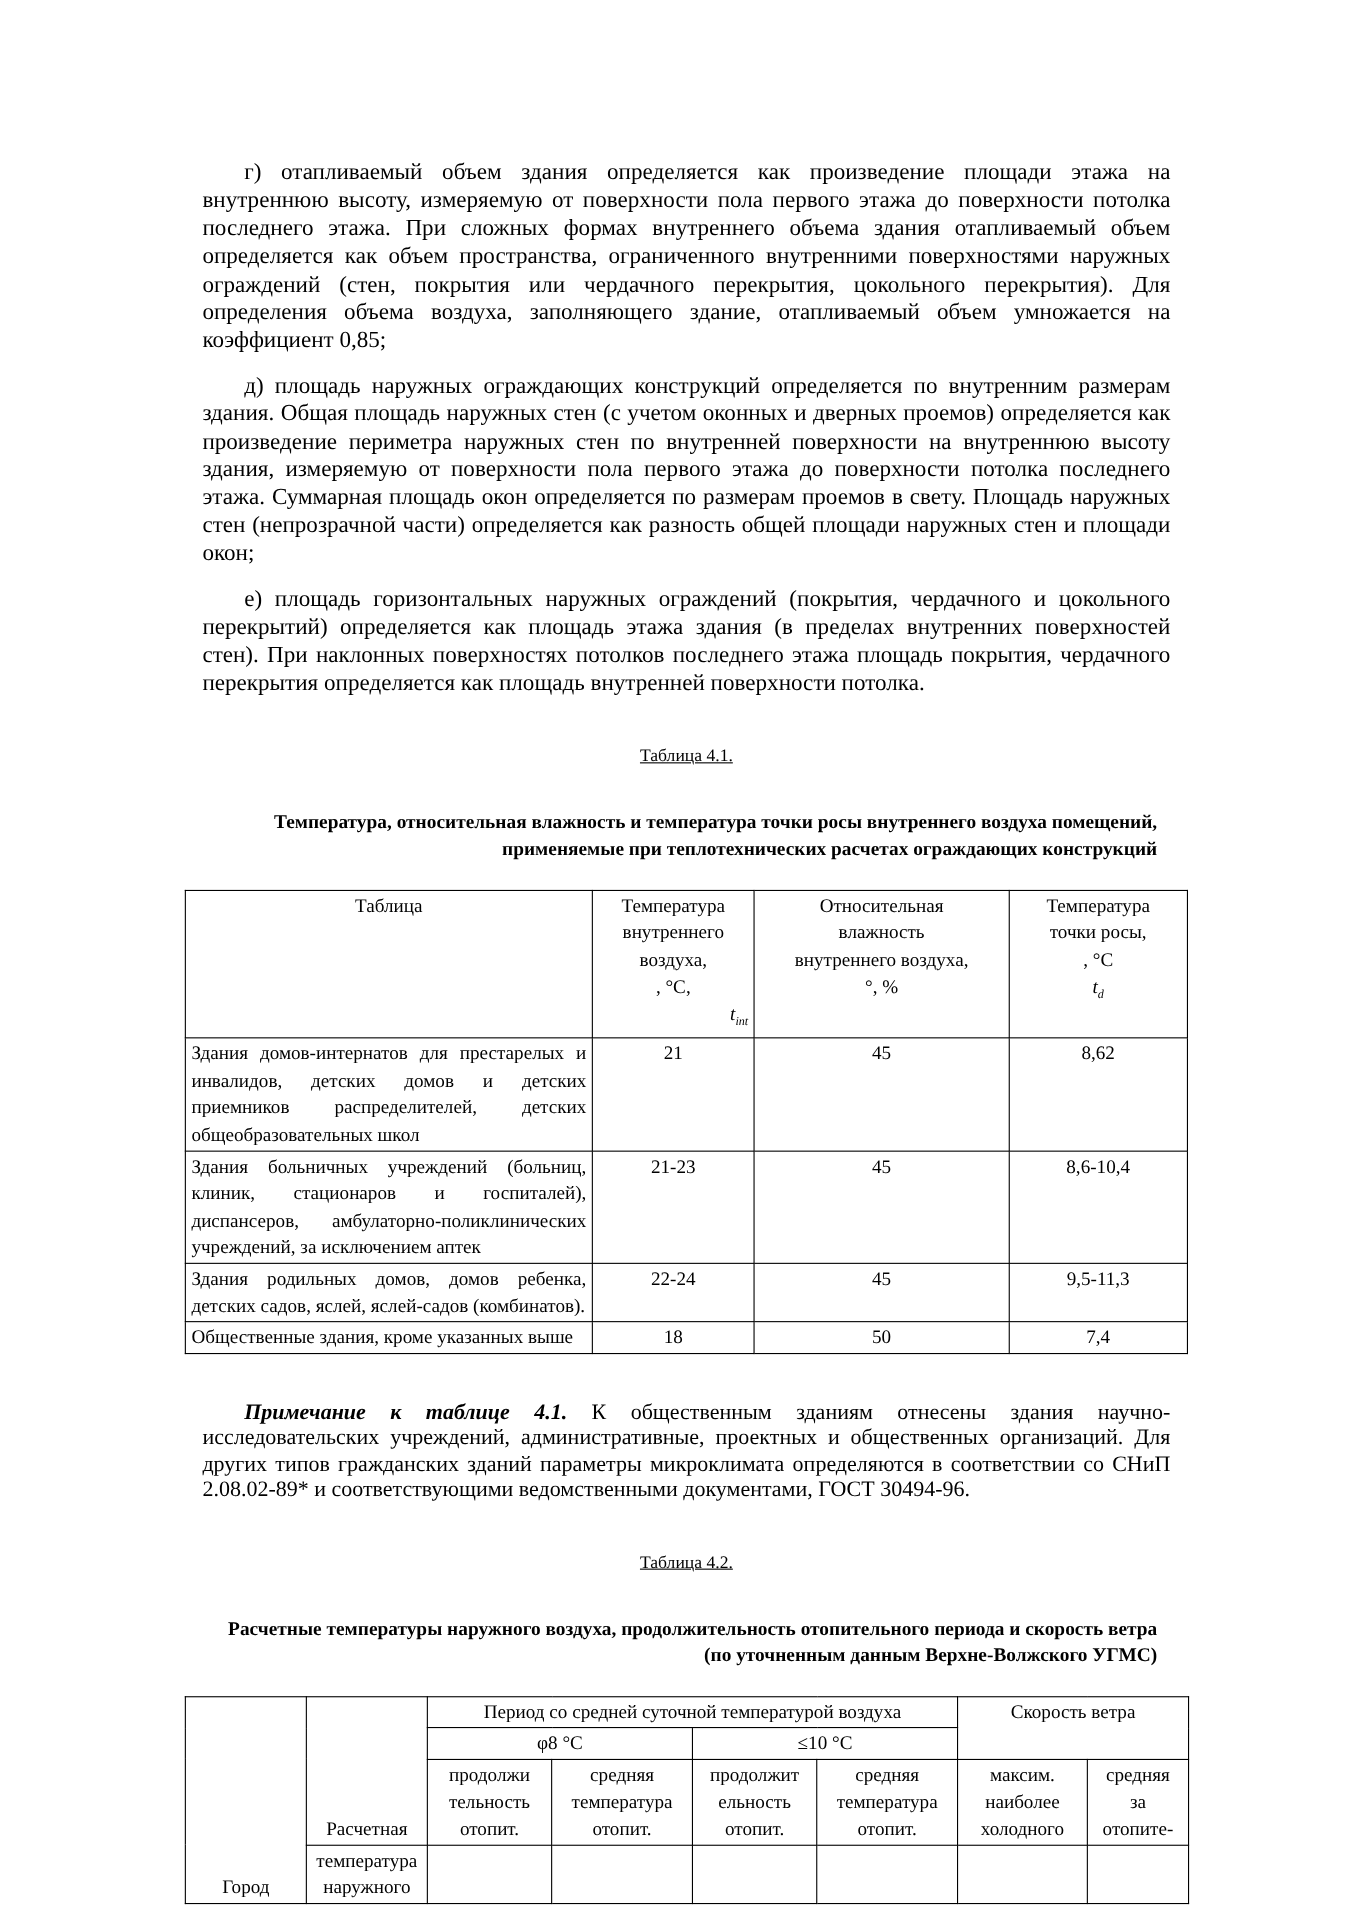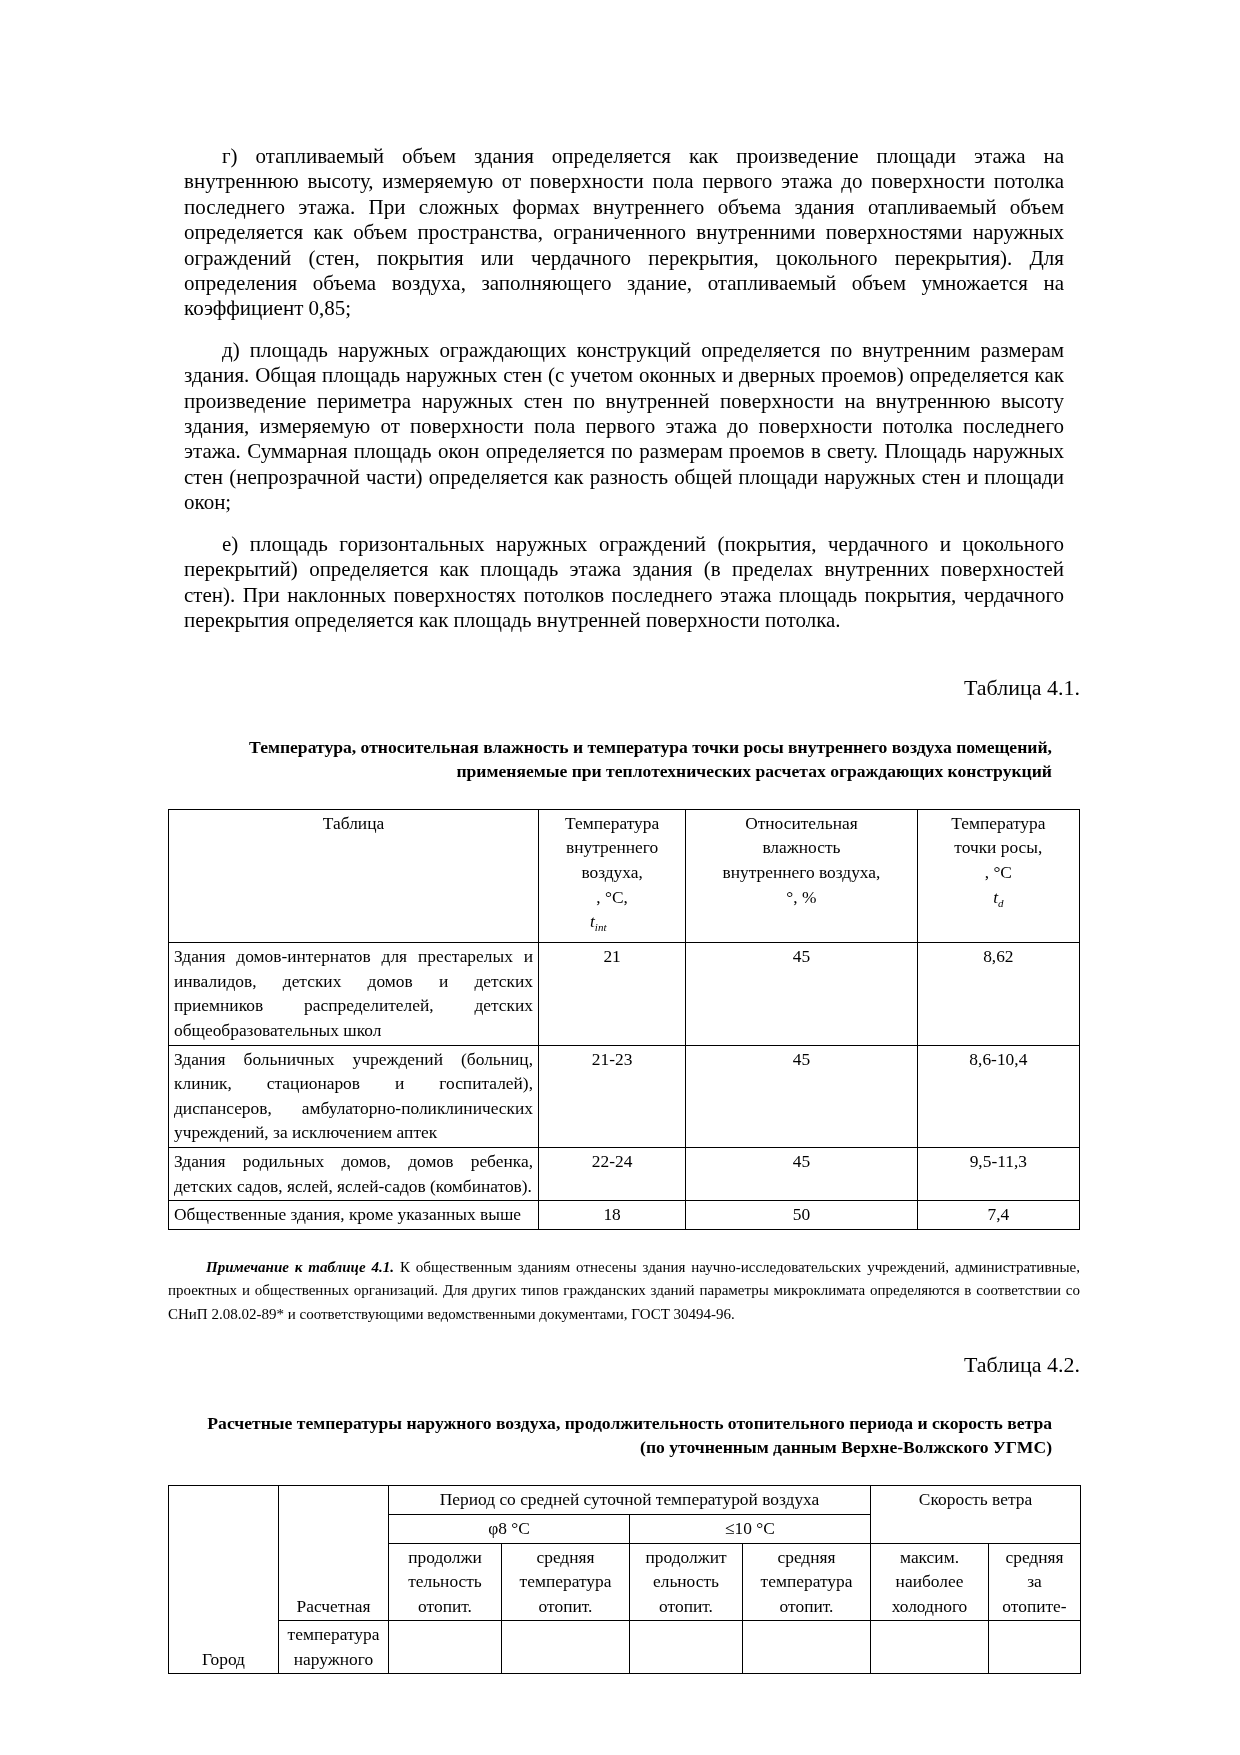--- a/index.html
+++ b/index.html
@@ -25,24 +25,25 @@
   p.body-text {
     margin: 16px;
     font-size: 21px;
     line-height: 25.4px;
     text-align: justify;
     text-indent: 38px;
     text-justify: inter-word;
     hyphens: none;
   }
   .tbl-caption-right {
-    text-align: right;
-    font-size: 22px;
+    text-align: center;
+    font-size: 16px;
     line-height: 25.4px;
     margin: 0;
+    text-decoration: underline;
   }
   .tbl-title {
     text-align: right;
     font-weight: bold;
     font-size: 17.6px;
     line-height: 24px;
     margin: 0;
     padding: 0 28px;
   }
   table.doc-table {
@@ -72,22 +73,22 @@
   }
   .sub {
     font-style: italic;
     font-size: 17.4px;
   }
   .sub sub {
     font-size: 11px;
     font-style: italic;
   }
   .note {
-    margin: 0;
-    font-size: 15px;
+    margin: 16px;
+    font-size: 20px;
     line-height: 23.4px;
     text-align: justify;
     text-indent: 38px;
   }
   .note b {
     font-weight: bold;
     font-style: italic;
   }
   .spacer-26 { height: 26px; }
   .spacer-34 { height: 34px; }
@@ -122,21 +123,21 @@
     <tbody>
       <tr>
         <td class="c-head">
           <span>Таблица</span>
         </td>
         <td class="c-head">
           <div>Температура</div>
           <div>внутреннего</div>
           <div>воздуха,</div>
           <div>, °С,</div>
-          <div class="sub" style="text-align:left; padding-left:46px;"><span>t</span><sub>int</sub></div>
+          <div class="sub" style="text-align:right; padding-left:46px;"><span>t</span><sub>int</sub></div>
         </td>
         <td class="c-head">
           <div>Относительная</div>
           <div>влажность</div>
           <div>внутреннего воздуха,</div>
           <div>°, %</div>
         </td>
         <td class="c-head">
           <div>Температура</div>
           <div>точки росы,</div>

